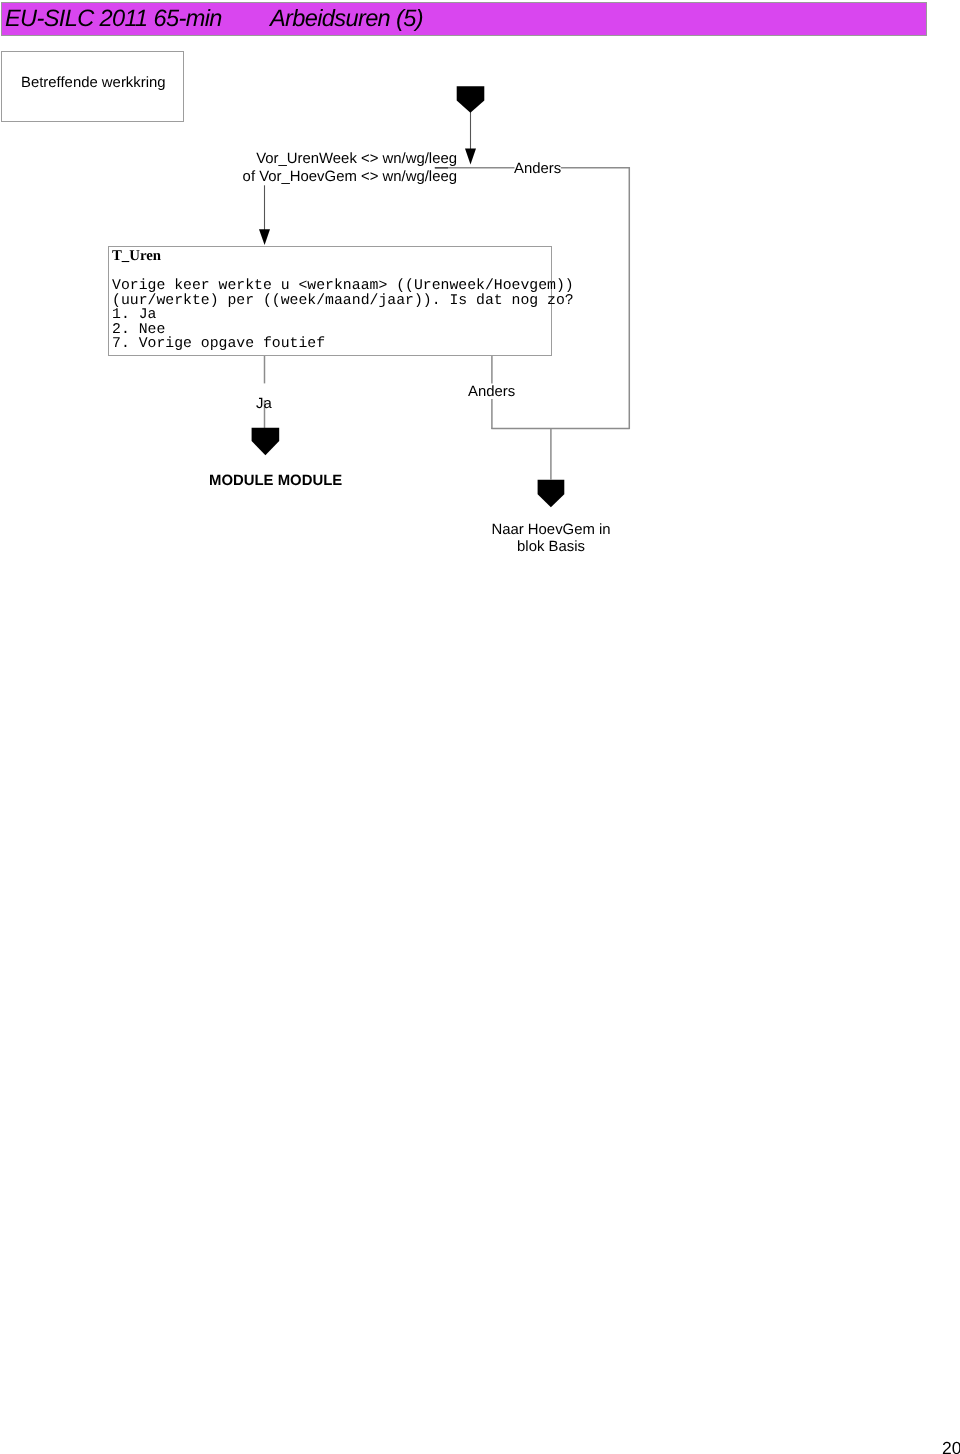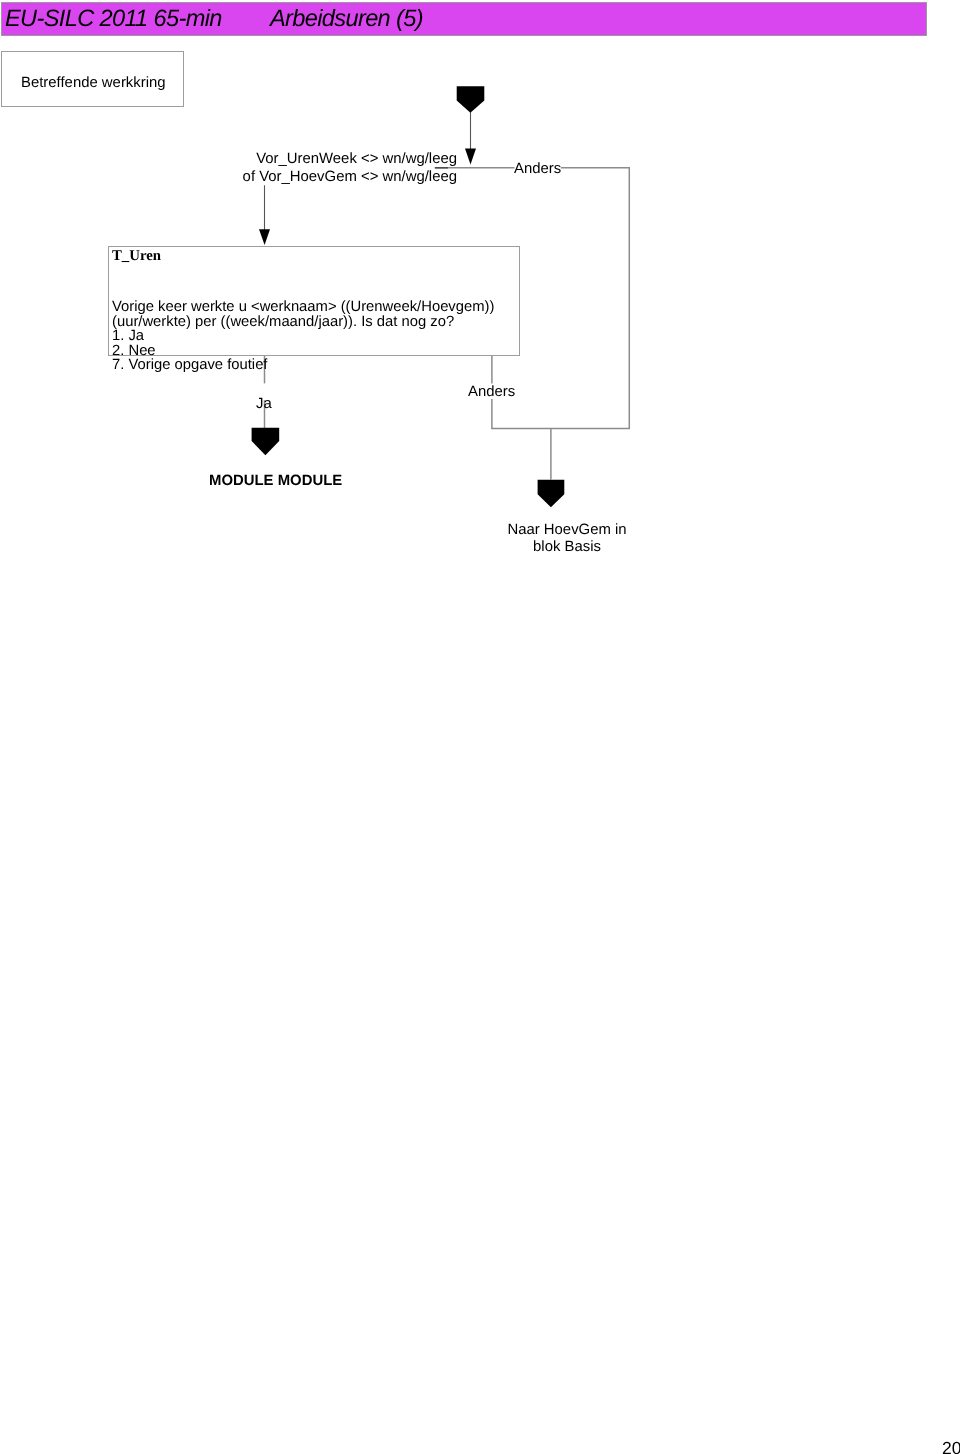--- a/index.html
+++ b/index.html
@@ -12,39 +12,39 @@
   .hdr{position:absolute;left:1px;top:2px;width:926px;height:34px;
        border:1px solid #9a9a9a;box-sizing:border-box;background:#d946ef;}
   .hdr-title{position:absolute;font-style:italic;font-size:23.6px;
        line-height:1;white-space:pre;letter-spacing:-0.65px;}
   .hdr-left{left:3px;top:5px;}
   .hdr-right{left:268px;top:5px;}
 
   
   .box{position:absolute;border:1px solid #9d9d9d;box-sizing:border-box;background:#fff;}
 
-  #box-start{left:1px;top:51px;width:183px;height:56px;}
+  #box-start{left:1px;top:51px;width:183px;height:71px;}
   #box-start .inner{position:absolute;left:19px;top:24px;font-size:14.9px;
        line-height:1;white-space:pre;}
 
-  #box-quest{left:108px;top:246px;width:412px;height:110px;}
+  #box-quest{left:108px;top:246px;width:444px;height:110px;}
   .q-title{position:absolute;left:3px;top:2px;font-family:"Liberation Serif",serif;
        font-weight:bold;font-size:14.8px;line-height:1;white-space:pre;}
-  .q-body{position:absolute;left:3px;top:32px;font-family:Liberation Sans, sans-serif;
-       font-size:14.8px;margin-top:21px;}
+  .q-body{position:absolute;left:3px;top:32px;font-family:Liberation Mono, monospace;
+       font-size:14.8px;}
   .q-body > div{line-height:14.6px;white-space:pre;}
 
   
   .lbl{position:absolute;white-space:pre;line-height:1;}
   .cond{font-size:14.9px;text-align:right;white-space:normal;}
   .cond > div{line-height:18.1px;white-space:pre;}
   .sm{font-size:14.9px;}
   .bold{font-weight:bold;font-size:14.9px;}
   .pgnum{position:absolute;font-size:17.5px;line-height:1;}
-  #goto-block{white-space:normal;margin-left:16px;}
+  #goto-block{white-space:normal;}
   #goto-block > div{line-height:17.3px;white-space:pre;}
 
   svg.wire{position:absolute;left:0;top:0;width:960px;height:1454px;overflow:visible;}
 </style>
 </head>
 <body>
 
 <div class="page">
 
   <div class="hdr">

